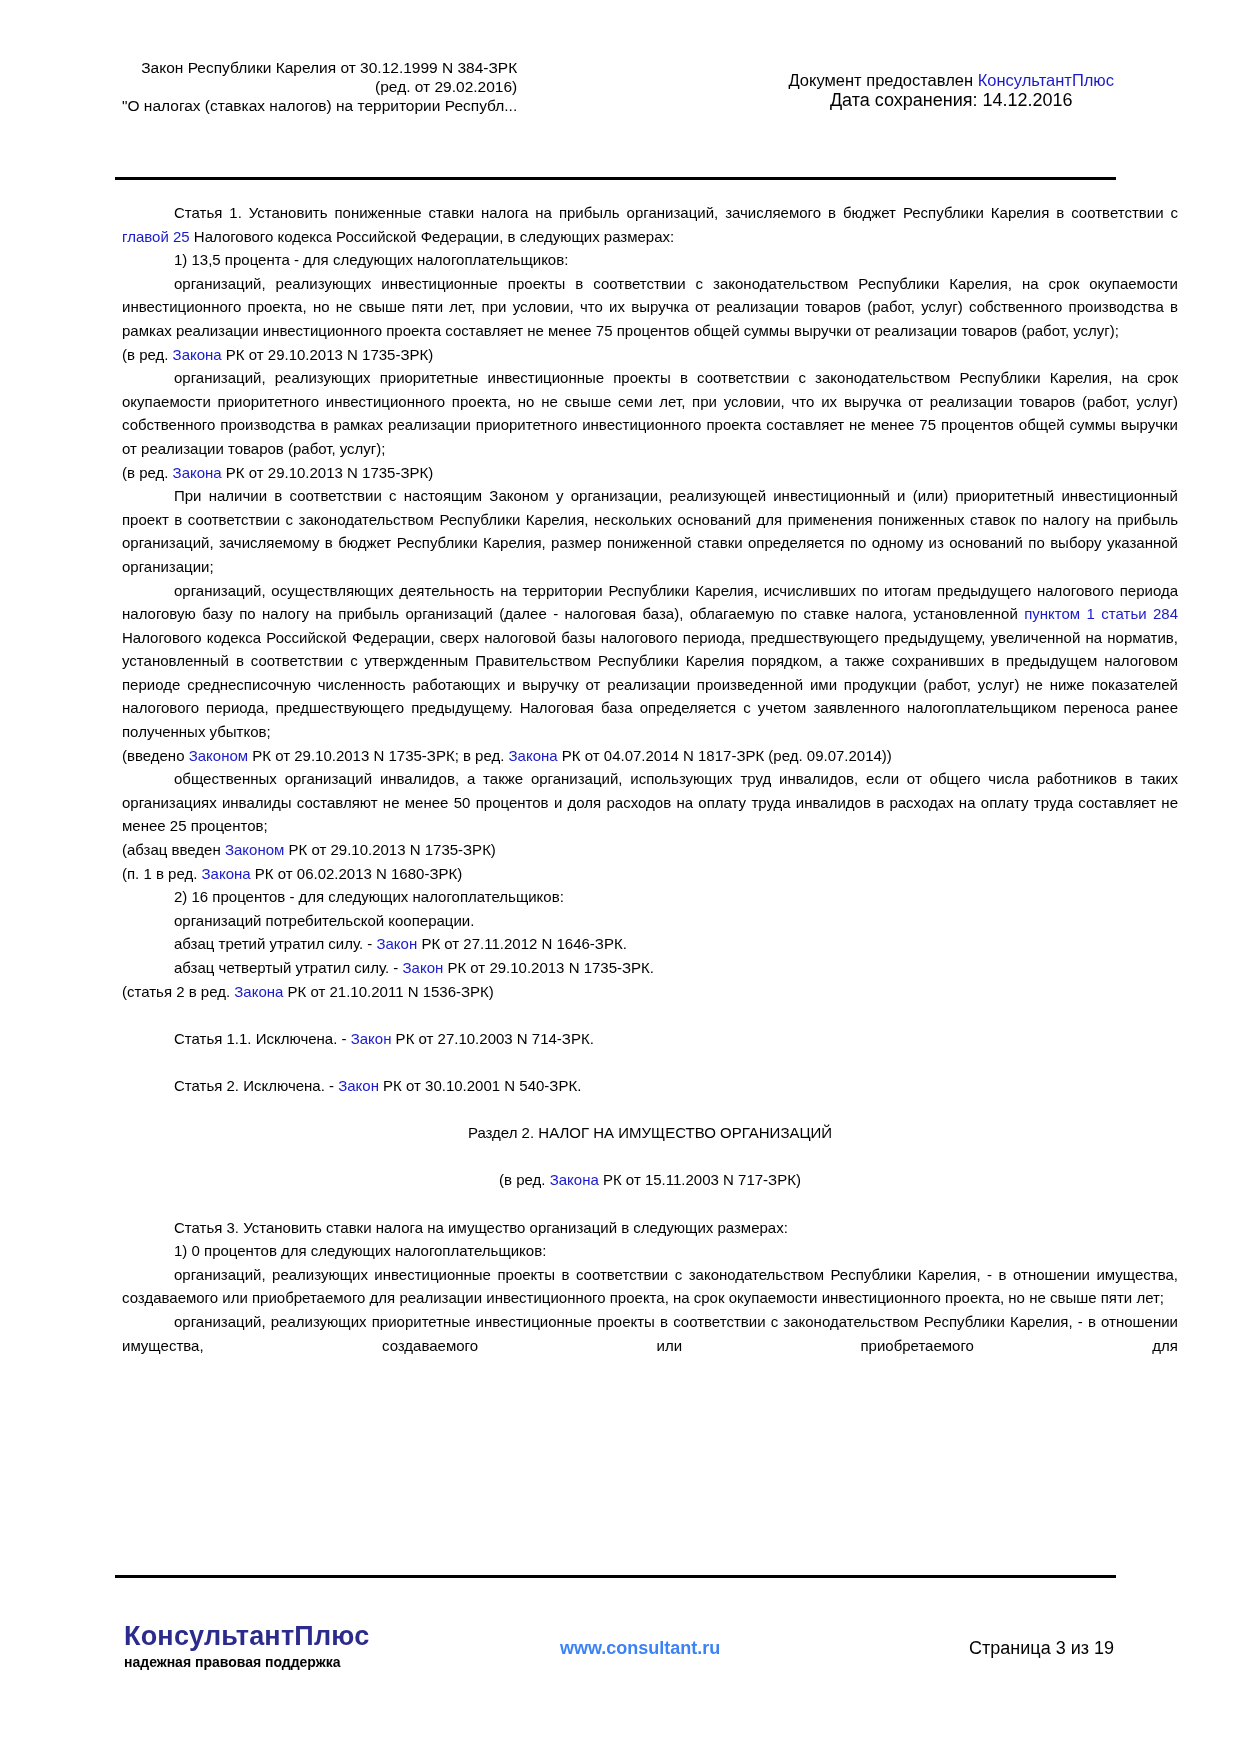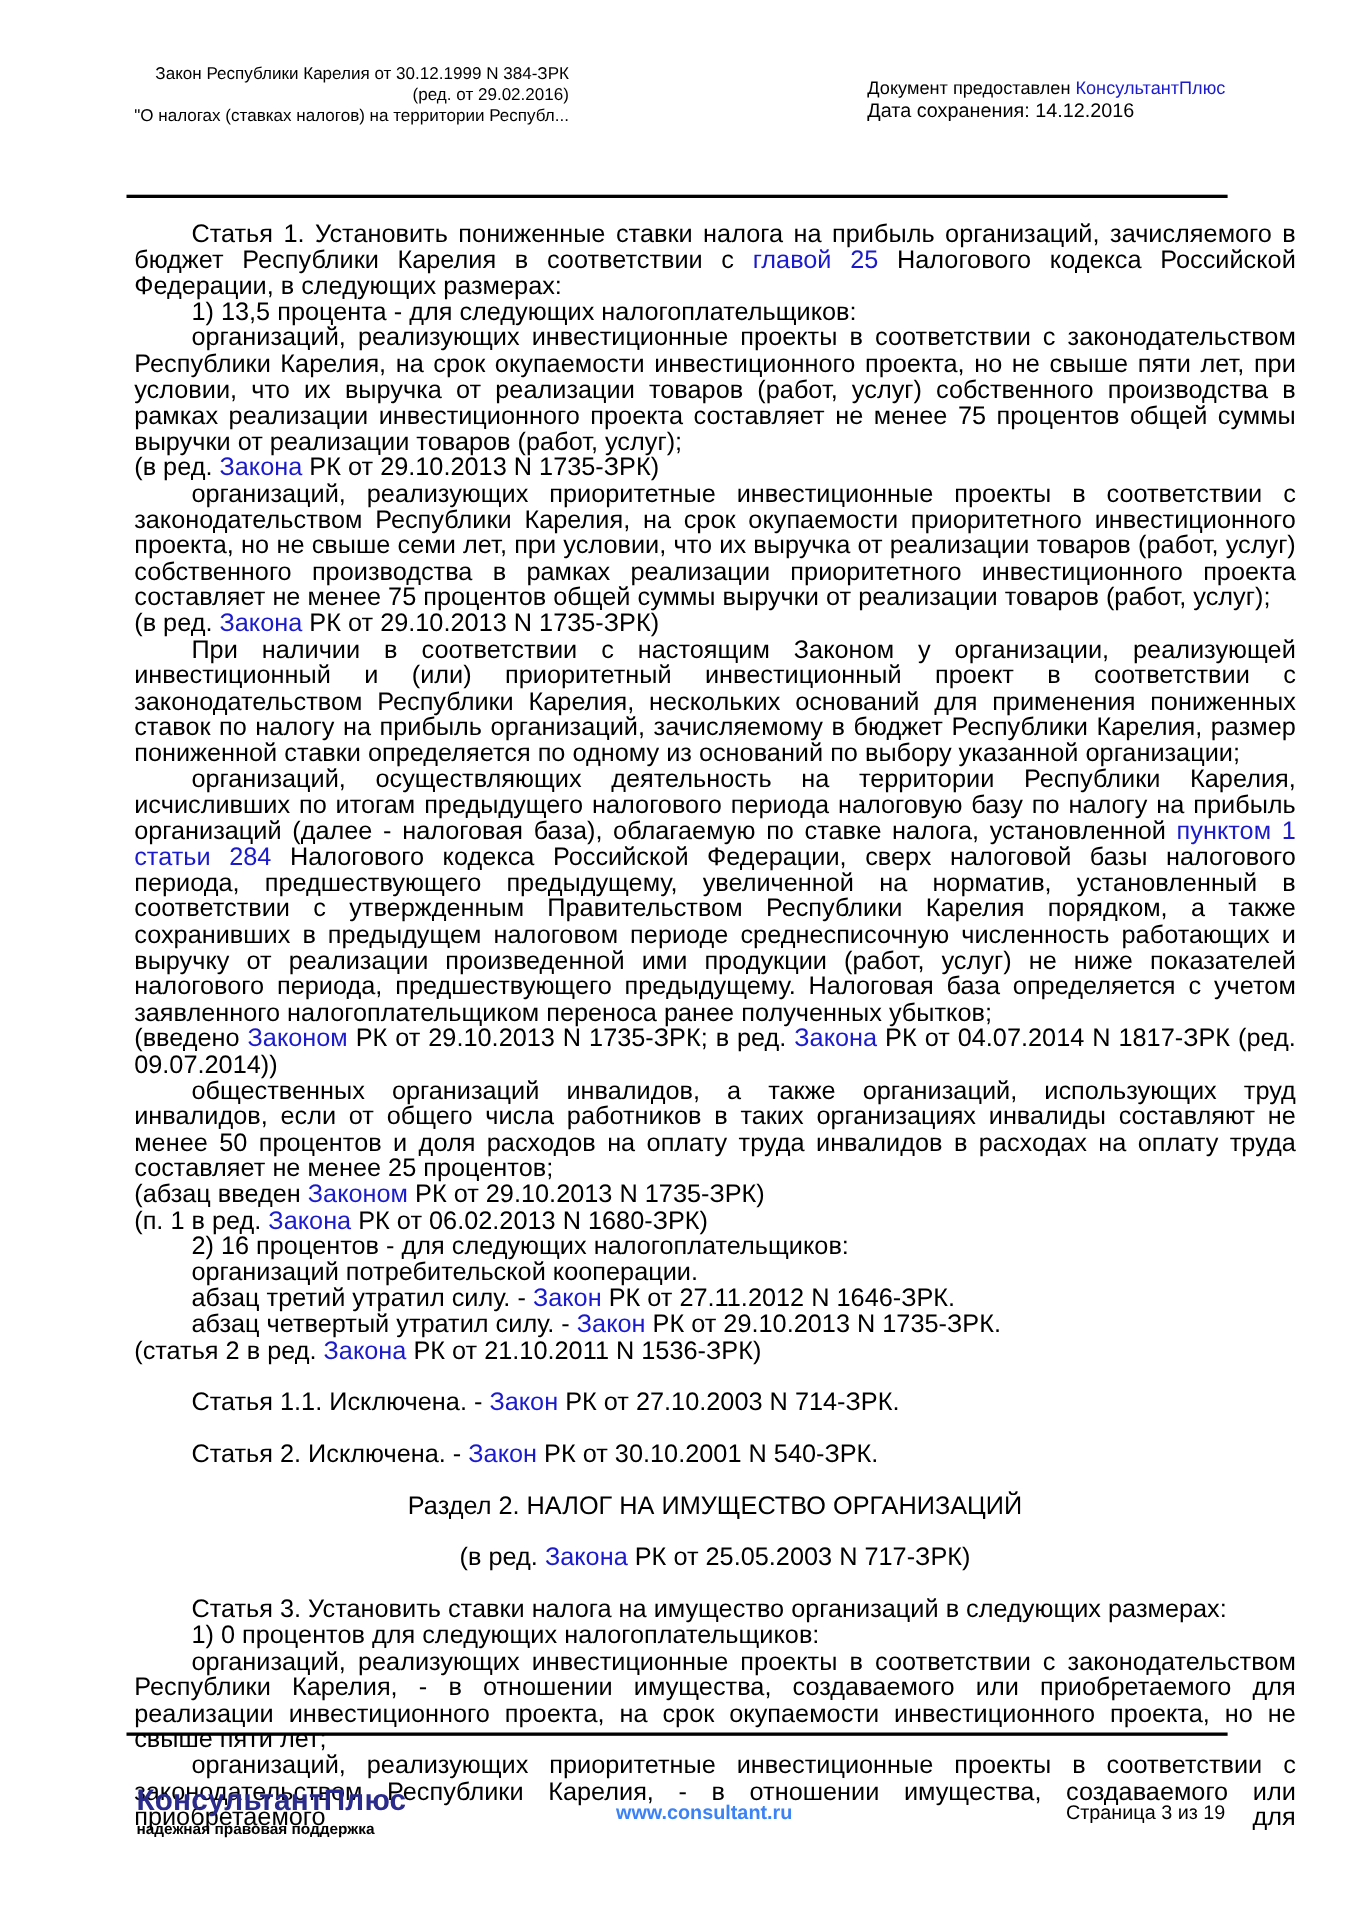--- a/index.html
+++ b/index.html
@@ -1,24 +1,24 @@
 <!DOCTYPE html>
 <html><head>
 <meta charset="utf-8">
 <style>
   html, body { margin: 0; padding: 0; background: #ffffff; }
   body { width: 1240px; height: 1754px; position: relative; overflow: hidden;
          font-family: "Liberation Sans", sans-serif; color: #000; }
   .hdr-left { position: absolute; left: 122px; top: 58px; font-size: 15.5px; line-height: 19px; text-align: right; }
-  .hdr-right { position: absolute; right: 126px; top: 70px; text-align: left; font-size: 16.5px; line-height: 20px; }
+  .hdr-right { position: absolute; right: 126px; top: 70px; text-align: center; font-size: 16.5px; line-height: 20px; }
   .hdr-right .l2 { font-size: 18px; }
   .blue { color: #1a1acc; }
   .rule-top { position: absolute; left: 115px; right: 124px; top: 177px; height: 3px; background: #000; }
   .rule-bot { position: absolute; left: 115px; right: 124px; top: 1575px; height: 3px; background: #000; }
-  .content { position: absolute; left: 122px; width: 1056px; top: 201px; font-size: 23px; line-height: 23.6px; }
+  .content { position: absolute; left: 122px; width: 1056px; top: 201px; font-size: 15px; line-height: 23.6px; }
   .p { text-align: justify; text-align-last: left; margin: 0; }
   .ind { text-indent: 52px; }
   .center { text-align: right; text-align-last: center; }
   .gap { height: 23.6px; }
   .link { color: #1a1acc; }
   .justline { text-align-last: justify; }
   .ftr-logo { position: absolute; left: 124px; top: 1621px; }
   .ftr-logo .brand { font-size: 27px; font-weight: bold; color: #2b2b8c; letter-spacing: 0.2px; line-height: 30px; }
   .ftr-logo .tag { font-size: 14px; font-weight: bold; color: #000; line-height: 16px; margin-top: 3px; }
   .ftr-url { position: absolute; left: 560px; top: 1638px; font-size: 18px; font-weight: bold; color: #3b82f6; }
@@ -56,21 +56,21 @@
   <p class="p ind"><span>абзац третий утратил силу. - </span><span class="link">Закон</span><span> РК от 27.11.2012 N 1646-ЗРК.</span></p>
   <p class="p ind"><span>абзац четвертый утратил силу. - </span><span class="link">Закон</span><span> РК от 29.10.2013 N 1735-ЗРК.</span></p>
   <p class="p"><span>(статья 2 в ред. </span><span class="link">Закона</span><span> РК от 21.10.2011 N 1536-ЗРК)</span></p>
   <div class="gap"></div>
   <p class="p ind"><span>Статья 1.1. Исключена. - </span><span class="link">Закон</span><span> РК от 27.10.2003 N 714-ЗРК.</span></p>
   <div class="gap"></div>
   <p class="p ind"><span>Статья 2. Исключена. - </span><span class="link">Закон</span><span> РК от 30.10.2001 N 540-ЗРК.</span></p>
   <div class="gap"></div>
   <p class="p center">Раздел 2. НАЛОГ НА ИМУЩЕСТВО ОРГАНИЗАЦИЙ</p>
   <div class="gap"></div>
-  <p class="p center"><span>(в ред. </span><span class="link">Закона</span><span> РК от 25.05.2003 N 717-ЗРК)</span></p>
+  <p class="p center"><span>(в ред. </span><span class="link">Закона</span><span> РК от 15.11.2003 N 717-ЗРК)</span></p>
   <div class="gap"></div>
   <p class="p ind">Статья 3. Установить ставки налога на имущество организаций в следующих размерах:</p>
   <p class="p ind">1) 0 процентов для следующих налогоплательщиков:</p>
   <p class="p ind">организаций, реализующих инвестиционные проекты в соответствии с законодательством Республики Карелия, - в отношении имущества, создаваемого или приобретаемого для реализации инвестиционного проекта, на срок окупаемости инвестиционного проекта, но не свыше пяти лет;</p>
   <p class="p ind justline">организаций, реализующих приоритетные инвестиционные проекты в соответствии с законодательством Республики Карелия, - в отношении имущества, создаваемого или приобретаемого для</p>
 </div>
 
 <div class="rule-bot"></div>
 
 <div class="ftr-logo">

